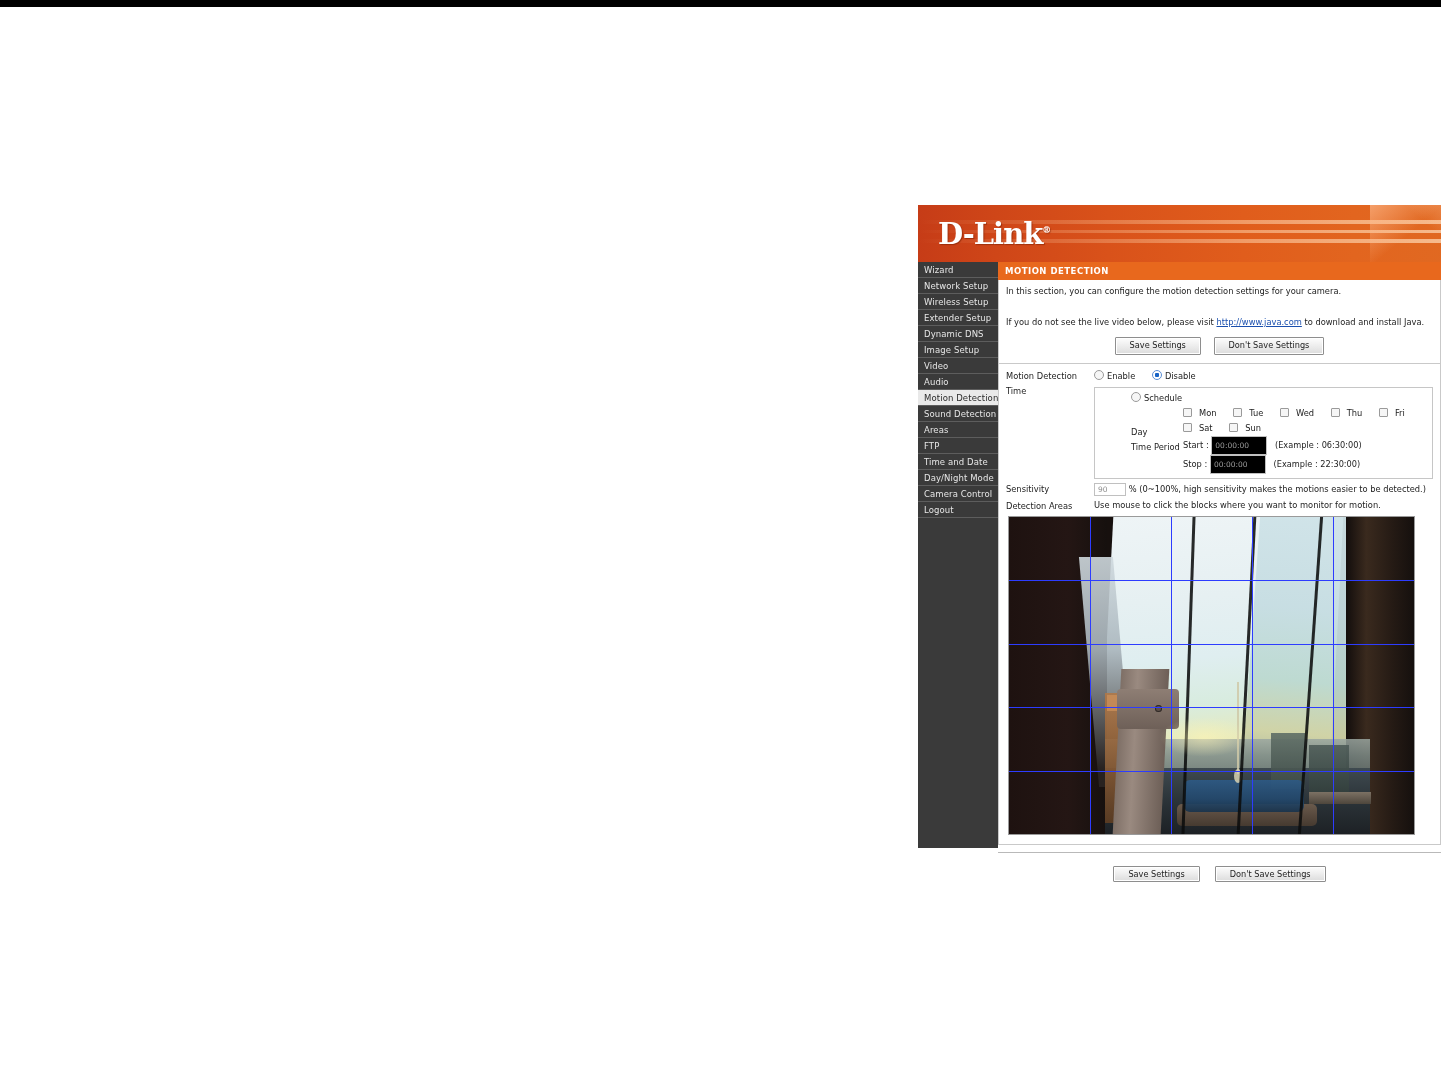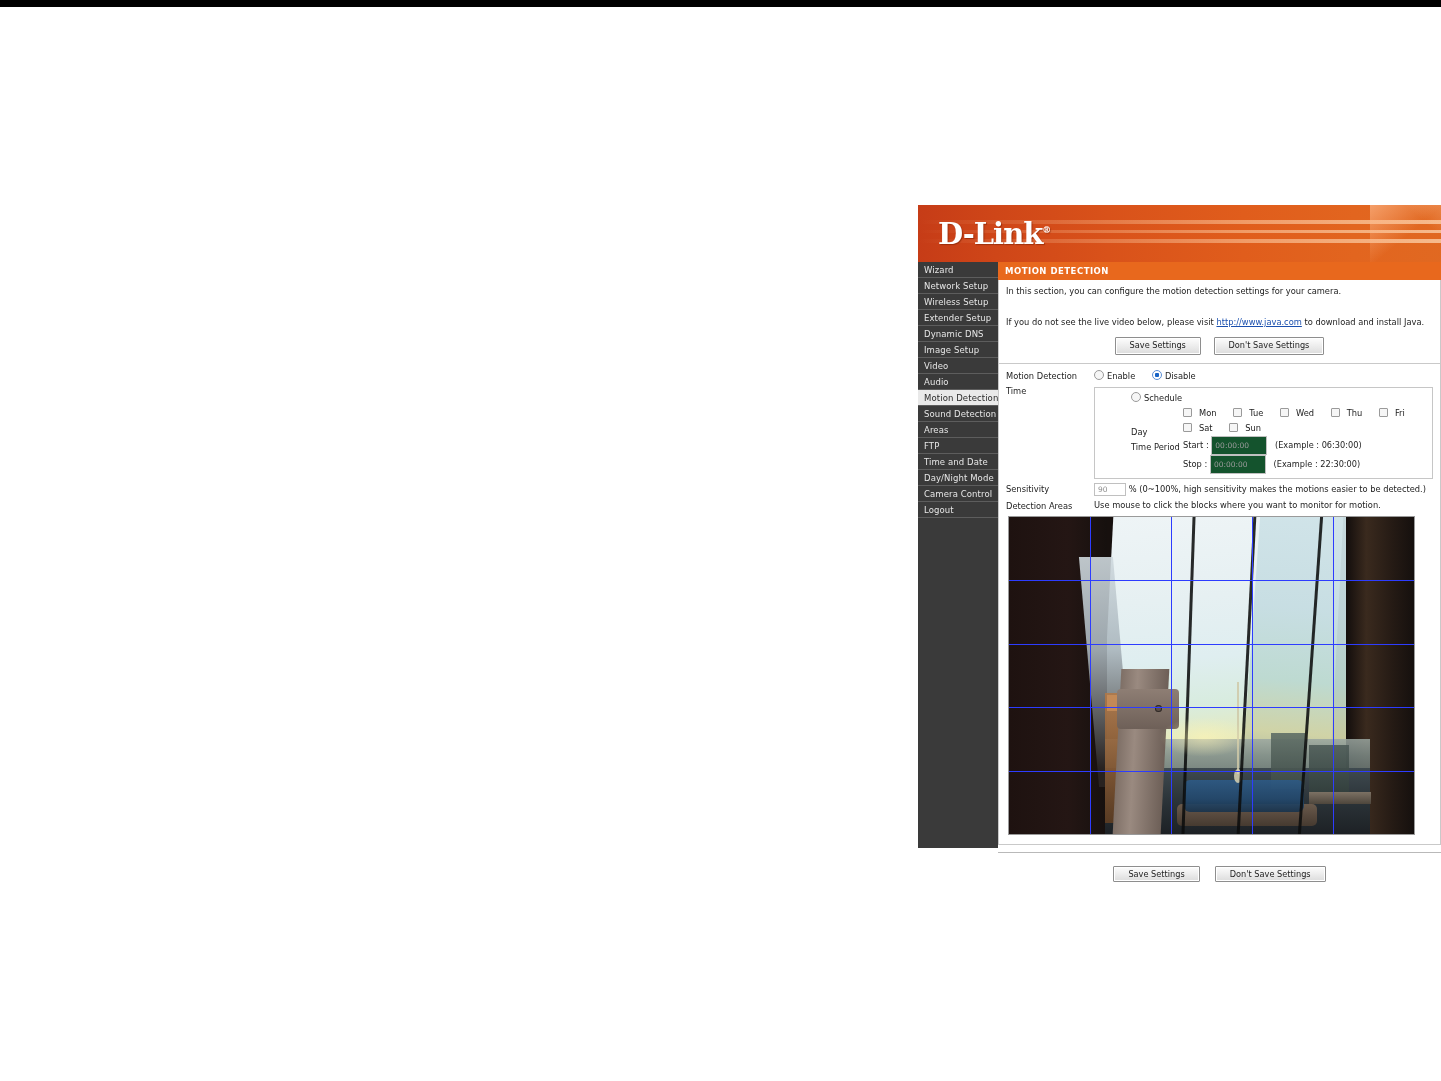--- a/index.html
+++ b/index.html
@@ -102,21 +102,21 @@
   }
   .radio.on{background:radial-gradient(circle at 50% 50%,#1763c6 0 2px,#ffffff 2.5px 100%);border-color:#5b8fd6;}
   .check{border-radius:1px;width:7px;height:7px;}
   .opt{margin-right:14px;white-space:nowrap;}
   .timebox{border:1px solid #c6c6c6;padding:4px 6px;margin-top:0;}
   .timebox .line{margin-bottom:3px;}
   .sched-grid{display:flex;align-items:center;}
   .sched-labels{width:52px;flex:0 0 52px;font-size:8.3px;line-height:15px;}
   .days span{margin-right:7px;white-space:nowrap;}
   .tinput{
-    border:1px solid #c0c0c0;background:#14532d;color:#9b9b9b;
+    border:1px solid #c0c0c0;background:#000000;color:#9b9b9b;
     font-size:7.5px;padding:1px 3px;width:48px;display:inline-block;
     font-family:"DejaVu Sans","Liberation Sans",sans-serif;
   }
   .sens-input{
     border:1px solid #c0c0c0;background:#ffffff;color:#8d8d8d;
     font-size:7.5px;padding:1px 3px;width:24px;display:inline-block;text-align:left;
   }
   .ex{color:#222;font-size:8.2px;margin-left:5px;}
 
   

